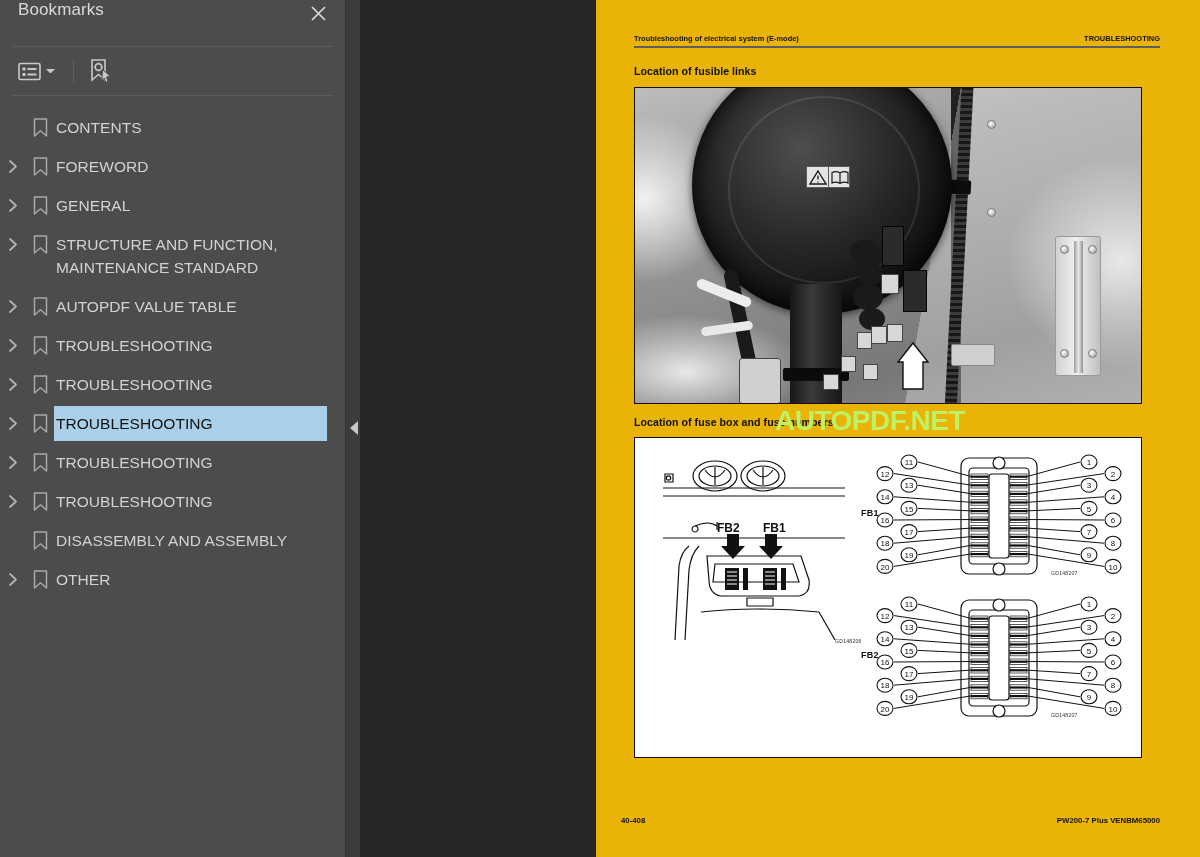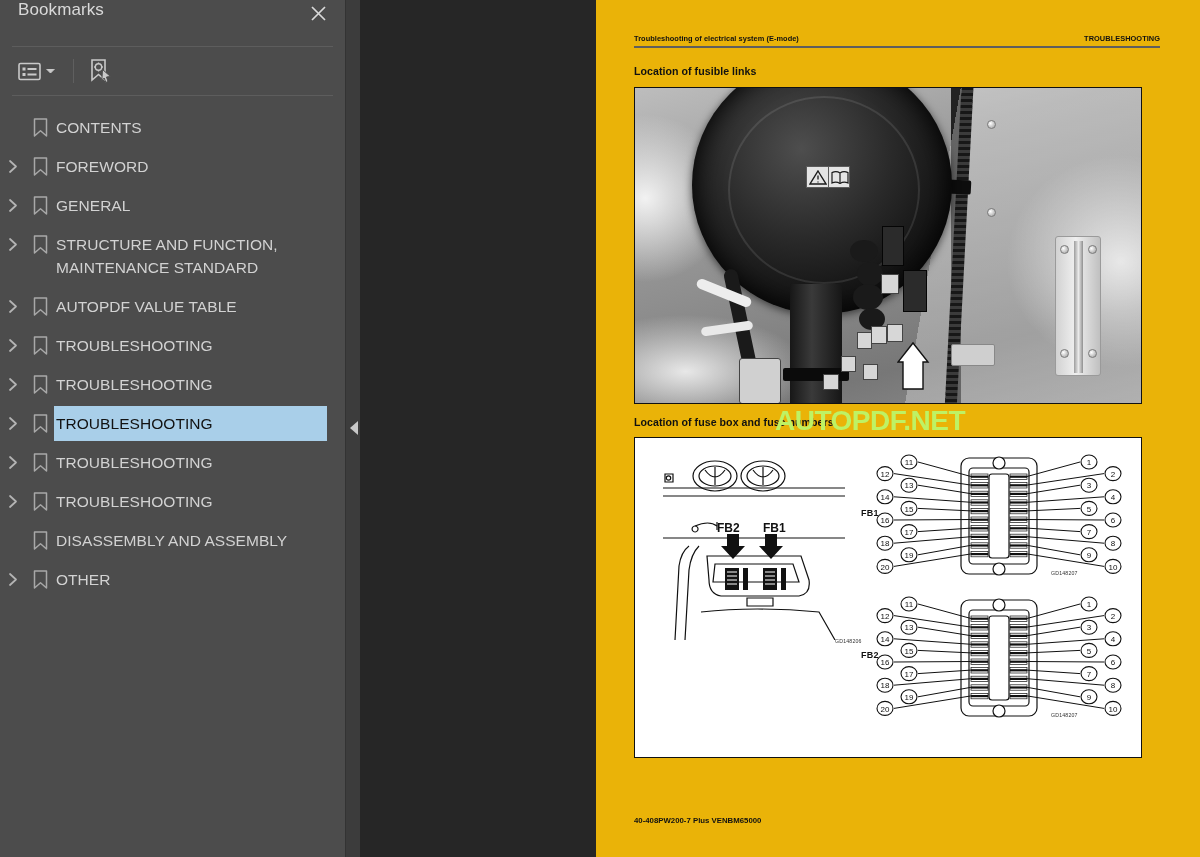--- a/index.html
+++ b/index.html
@@ -904,21 +904,21 @@
               </g>
               <g>
                 <ellipse cx="24" cy="120.39999999999999" rx="8" ry="7" fill="#fff" stroke="#111" stroke-width="1.1"></ellipse>
                 <text x="24" y="123.49999999999999" text-anchor="middle" font-family="Liberation Sans, sans-serif" font-size="8" fill="#111">20</text>
               </g>
             </svg>
           <span class="fb-code" style="left:190px;top:124px">GD148207</span>
         </div>
       </div>
 
-      <div style="position:absolute;left:38px;right:40px;bottom:32px;display:flex;align-items:baseline;font-size:7.8px;font-weight:700;color:#111">
+      <div style="position:absolute;left:25px;right:40px;bottom:32px;display:flex;justify-content:space-between;align-items:baseline;font-size:7.8px;font-weight:700;color:#111">
         <span>40-408</span>
         <span>PW200-7 Plus  VENBM65000</span>
       </div>
     </div>
 
     <span class="wm">AUTOPDF.NET</span>
   </div>
 </div>
 
 </body></html>

